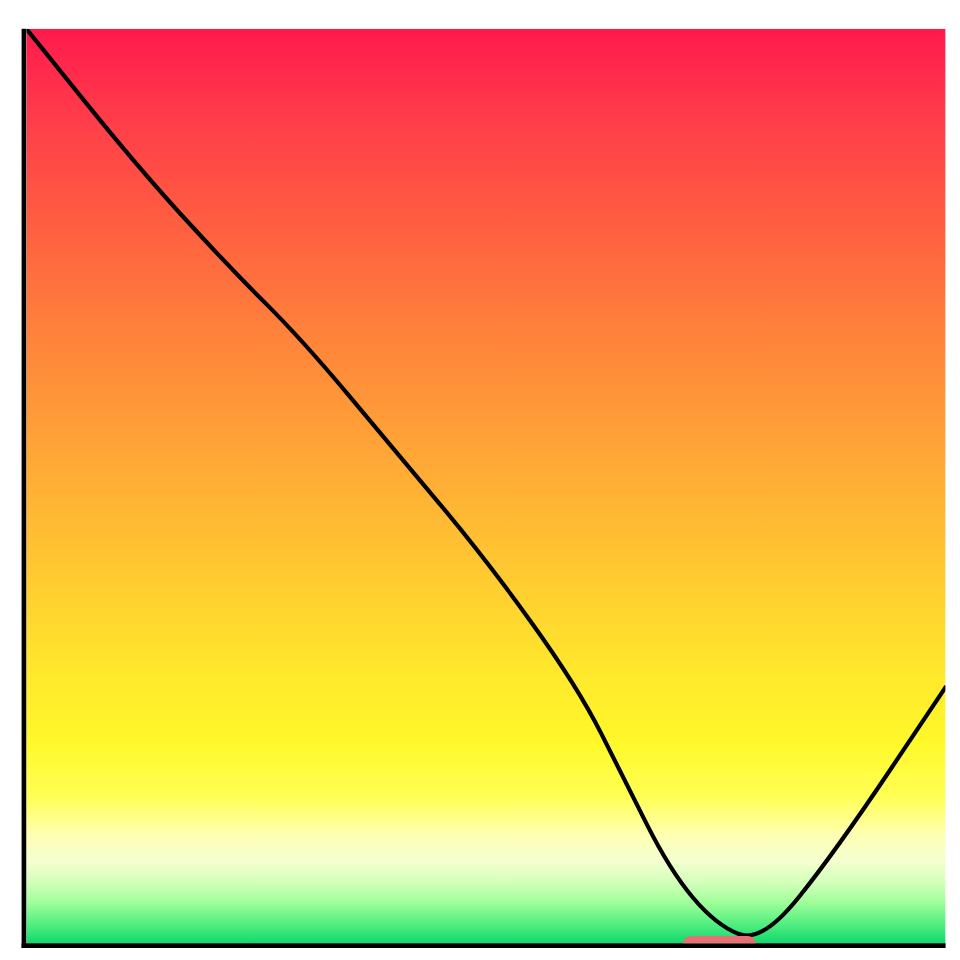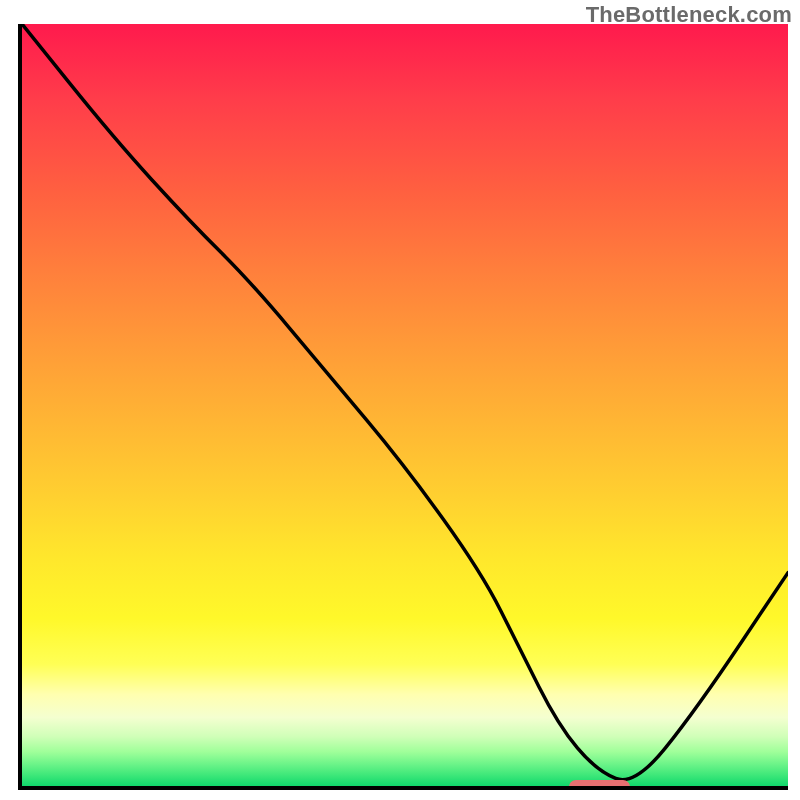--- a/index.html
+++ b/index.html
@@ -77,21 +77,20 @@
     border-radius: 7px;
     background: #e87072;
     z-index: 5;
   }
 </style>
 </head>
 <body>
 
 <div class="container">
 
-  <div class="watermark">TheBottleneck.com</div>
 
   <div class="plot-area">
     <div class="gradient-bg"></div>
 
     <svg class="curve" viewBox="0 0 770 766" preserveAspectRatio="none">
       <path id="curve-path" fill="none" stroke="#000" stroke-width="3.5" stroke-linejoin="round" stroke-linecap="round" d="M 0,0 Q 0,0 46.199999999999996,57.44999999999999 Q 92.39999999999999,114.89999999999998 130.9,157.02999999999997 Q 169.4,199.15999999999997 200.2,229.79999999999998 Q 231,260.44 269.5,306.4 Q 308,352.35999999999996 346.5,398.32 Q 385,444.28000000000003 423.5,497.9 Q 462,551.52 481.25,589.8199999999999 Q 500.5,628.12 519.75,666.4200000000001 Q 539,704.72 558.25,727.7 Q 577.5,750.68 596.75,758.3399999999999 Q 616,766 646.8,727.7 Q 677.6,689.4 723.8,620.46 T 770,551.52"></path>
     </svg>
 
     <div id="optimal-marker" class="marker" style="left: 546.7px; width: 61.6px; top: 756px; background: rgb(232, 112, 114);"></div>
   </div>

